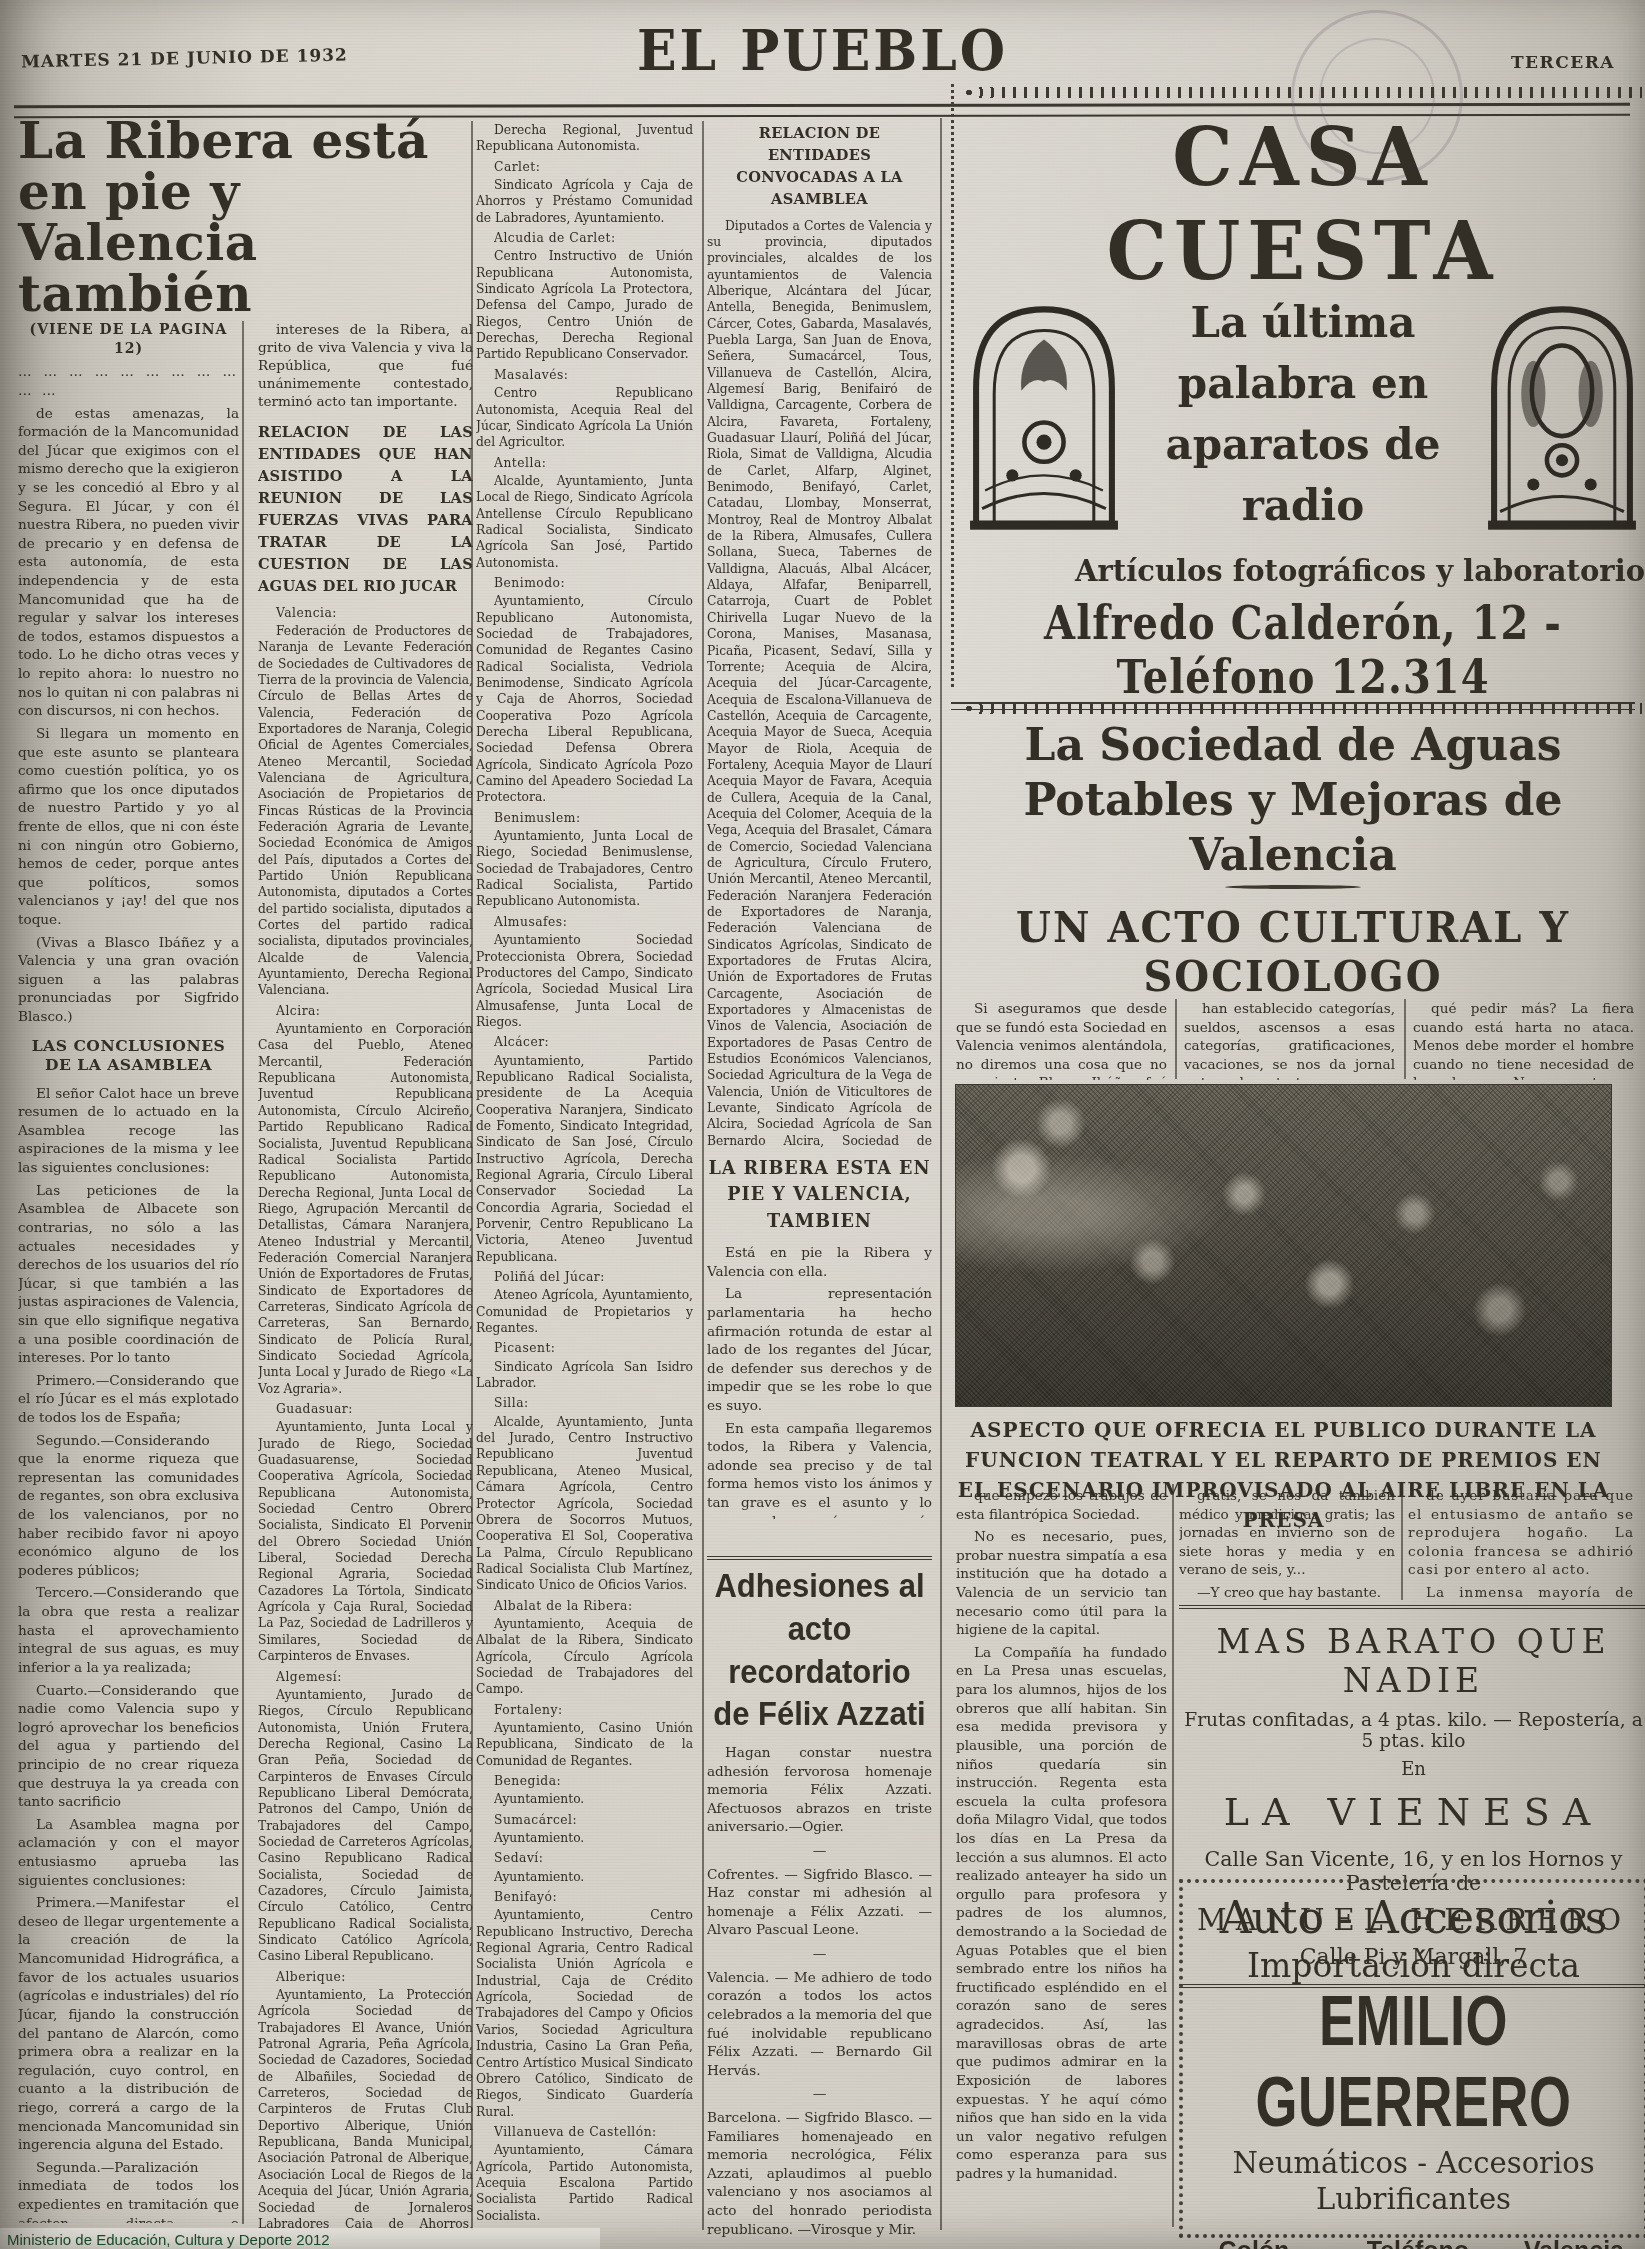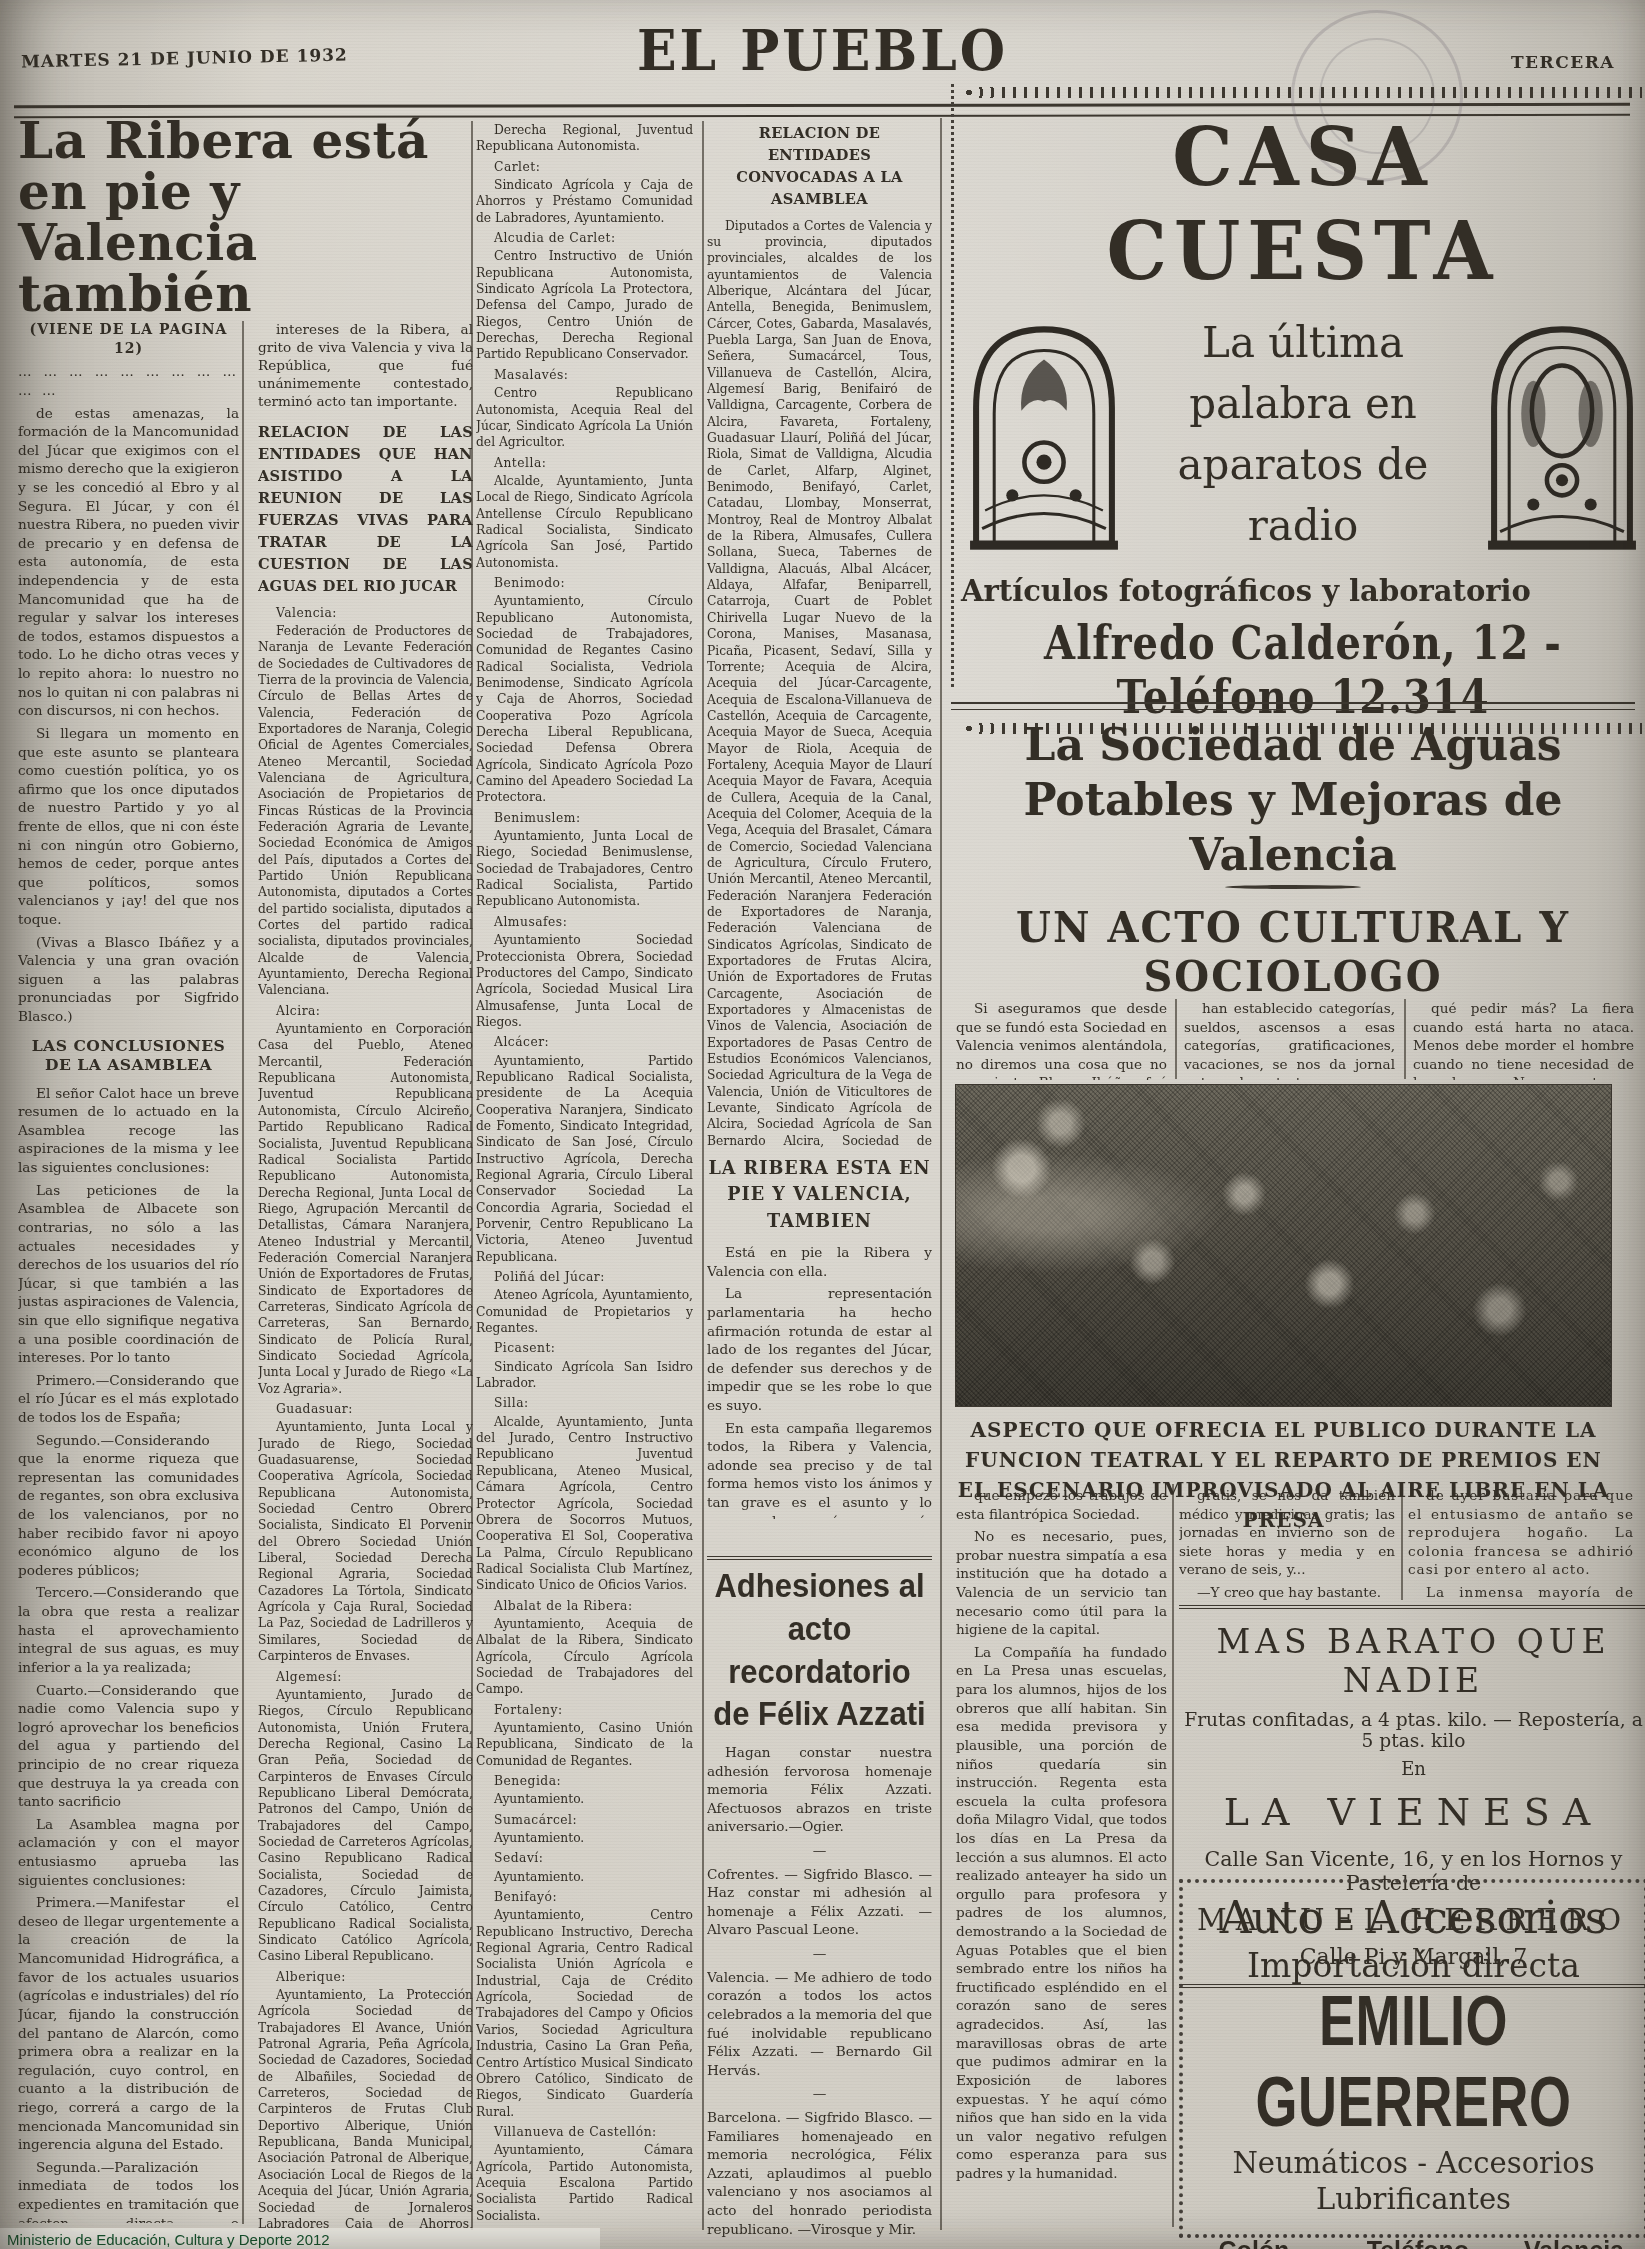--- a/index.html
+++ b/index.html
@@ -35,23 +35,23 @@
   .dots{text-indent:0 !important;letter-spacing:3px;}
   .subhead{font-weight:bold;text-align:center;font-size:15.6px;letter-spacing:0.5px;margin:10px 0 9px;line-height:1.25;}
   .listhead{font-weight:bold;font-size:14.6px;line-height:1.5;text-align:justify;margin:11px 0 8px;letter-spacing:0.3px;}
   .town{font-weight:500;letter-spacing:0.5px;margin-bottom:2px !important;}
   
   .casa{position:absolute;left:951px;top:84px;width:684px;height:603px;padding:0 7px;
     border-left:3.5px dotted #45403a;border-right:3.5px dotted #45403a;}
   .deco{height:11px;margin:3px 3px 0;background:repeating-radial-gradient(circle at 5px 5.5px, #3d3830 0 3px, transparent 3px 11px);}
   .deco.b{margin-top:7px;}
   .casa-title{text-align:center;font-size:76px;font-weight:bold;letter-spacing:7px;margin-top:17px;transform:scaleY(1.05);}
-  .casa-mid{display:flex;justify-content:space-between;align-items:center;margin-top:20px;}
+  .casa-mid{display:flex;justify-content:space-between;align-items:center;font-weight:bold;}
   .casa-tag{width:281px;text-align:center;font-size:42px;line-height:1.45;}
-  .casa-foto{text-align:left;font-size:29px;font-weight:bold;margin-top:17px;}
+  .casa-foto{text-align:right;font-size:29px;font-weight:bold;margin-top:17px;}
   .casa-addr{text-align:center;font-size:40px;font-weight:bold;margin-top:14px;transform:scaleY(1.15);letter-spacing:1px;}
   
   .soc-rule{position:absolute;left:951px;top:702px;width:684px;height:5px;border-top:2.5px solid #3c372f;border-bottom:1.5px solid #3c372f;}
   .soc-head{position:absolute;left:951px;top:717px;width:684px;text-align:center;font-size:44px;font-weight:bold;line-height:1.25;}
   .soc-div{position:absolute;left:1225px;top:885px;width:136px;height:4px;background:#3c372f;border-radius:50%;}
   .acto-head{position:absolute;left:951px;top:904px;width:684px;text-align:center;font-size:40px;font-weight:bold;letter-spacing:2px;transform:scaleY(1.05);}
   .photo{position:absolute;left:956px;top:1085px;width:655px;height:321px;
     background-color:#5b574c;
     background-image:
       radial-gradient(circle at 10% 26%, rgba(226,220,206,.6) 0 13px, transparent 30px),

